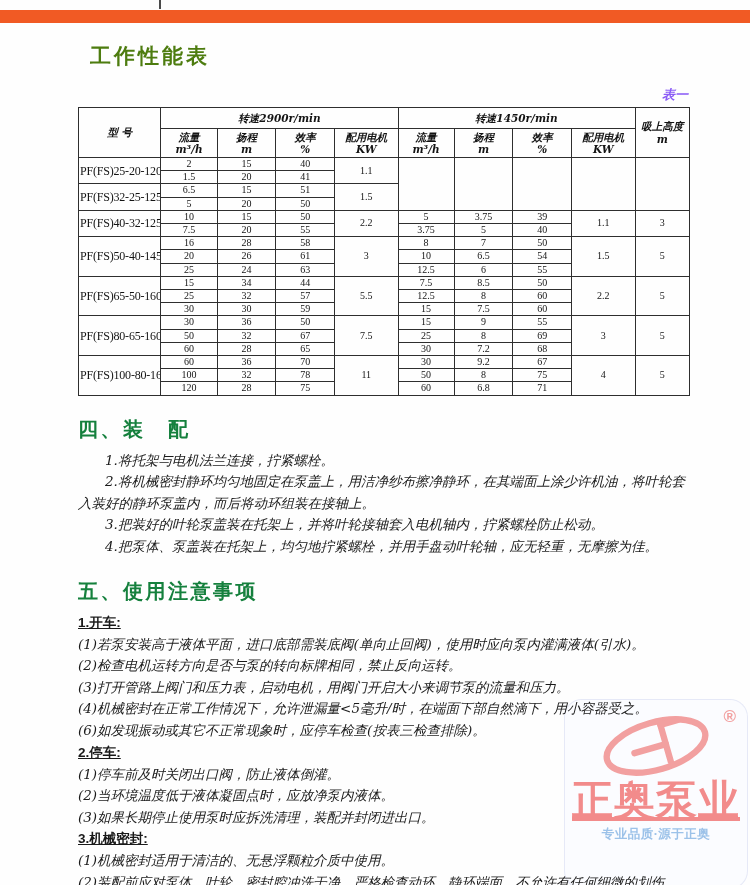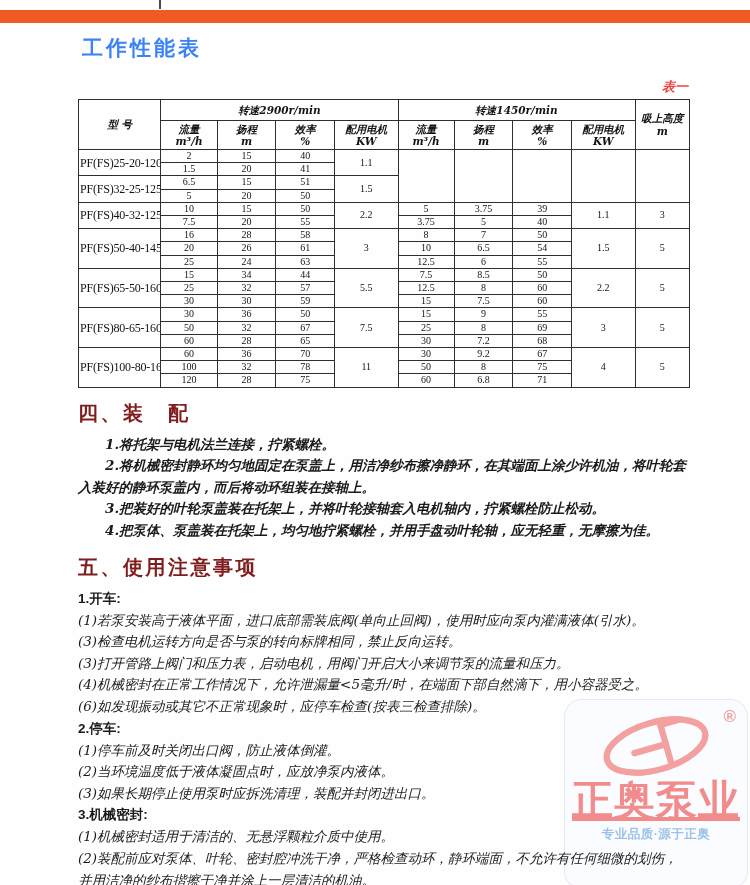--- a/index.html
+++ b/index.html
@@ -23,30 +23,30 @@
     width: 2px; height: 9px;
     background: #4a4a4a;
   }
   .content {
     position: absolute;
     left: 78px; top: 30px;
     width: 612px;
     z-index: 2;
   }
   .page-title {
-    margin: 4px;
+    margin: 12px;
     font: bold 21px "Liberation Sans", sans-serif;
     letter-spacing: 3px;
-    color: #3b82f6;
+    color: #4d7c0f;
   }
   .table-label {
     text-align: right;
     font: italic bold 13px "DejaVu Serif", serif;
     margin: 16px 2px 3px 0;
-    color: #ef4444;
+    color: #8b5cf6;
   }
   table.perf {
     border-collapse: collapse;
     table-layout: fixed;
     width: 100%;
     border: 1.6px solid #2b2b2b;
   }
   table.perf th, table.perf td {
     border: 1px solid #2e2e2e;
     text-align: center;
@@ -68,35 +68,36 @@
     line-height: 12.2px;
   }
   table.perf tbody td.model {
     font-size: 12px;
     letter-spacing: -0.2px;
   }
   table.perf tbody tr.grp td { border-top: 1.6px solid #2b2b2b; }
   .section-heading {
     font: bold 20px "Liberation Sans", sans-serif;
     letter-spacing: 2.5px;
-    color: #7f1d1d;
-    margin: 12px 0 7px 0;
+    color: #15803d;
+    margin: 20px 0 7px 0;
   }
   .assembly-items p, .usage-items p {
     margin: 0;
     font: italic 13.5px "DejaVu Serif", serif;
     line-height: 21.6px;
     color: #1a1a1a;
   }
-  .assembly-items p { text-indent: 2em; font-weight: bold; }
+  .assembly-items p { text-indent: 2em; }
   .usage-items p.subhead {
     font: bold 13.5px "Liberation Sans", sans-serif;
     line-height: 22px;
     font-style: normal;
     text-indent: 0;
+    text-decoration: underline;
   }
   
   .watermark {
     position: absolute;
     right: 2px; bottom: -4px;
     width: 184px; height: 190px;
     background: rgba(250, 251, 255, 0.85);
     border: 1px solid rgba(228, 232, 246, 0.9);
     border-radius: 18px;
     z-index: 1;
@@ -386,21 +387,21 @@
         <p>1.将托架与电机法兰连接，拧紧螺栓。</p>
         <p>2.将机械密封静环均匀地固定在泵盖上，用洁净纱布擦净静环，在其端面上涂少许机油，将叶轮套入装好的静环泵盖内，而后将动环组装在接轴上。</p>
         <p>3.把装好的叶轮泵盖装在托架上，并将叶轮接轴套入电机轴内，拧紧螺栓防止松动。</p>
         <p>4.把泵体、泵盖装在托架上，均匀地拧紧螺栓，并用手盘动叶轮轴，应无轻重，无摩擦为佳。</p>
       </div>
 
     <h2 class="section-heading">五、使用注意事项</h2>
     <div class="usage-items">
         <p class="subhead">1.开车:</p>
         <p>(1)若泵安装高于液体平面，进口底部需装底阀(单向止回阀)，使用时应向泵内灌满液体(引水)。</p>
-        <p>(3)检查电机运转方向是否与泵的转向标牌相同，禁止反向运转。</p>
+        <p>(2)检查电机运转方向是否与泵的转向标牌相同，禁止反向运转。</p>
         <p>(3)打开管路上阀门和压力表，启动电机，用阀门开启大小来调节泵的流量和压力。</p>
         <p>(4)机械密封在正常工作情况下，允许泄漏量&lt;5毫升/时，在端面下部自然滴下，用小容器受之。</p>
         <p>(6)如发现振动或其它不正常现象时，应停车检查(按表三检查排除)。</p>
         <p class="subhead">2.停车:</p>
         <p>(1)停车前及时关闭出口阀，防止液体倒灌。</p>
         <p>(2)当环境温度低于液体凝固点时，应放净泵内液体。</p>
         <p>(3)如果长期停止使用泵时应拆洗清理，装配并封闭进出口。</p>
         <p class="subhead">3.机械密封:</p>
         <p>(1)机械密封适用于清洁的、无悬浮颗粒介质中使用。</p>
         <p>(2)装配前应对泵体、叶轮、密封腔冲洗干净，严格检查动环，静环端面，不允许有任何细微的划伤，并用洁净的纱布揩擦干净并涂上一层清洁的机油。</p>

